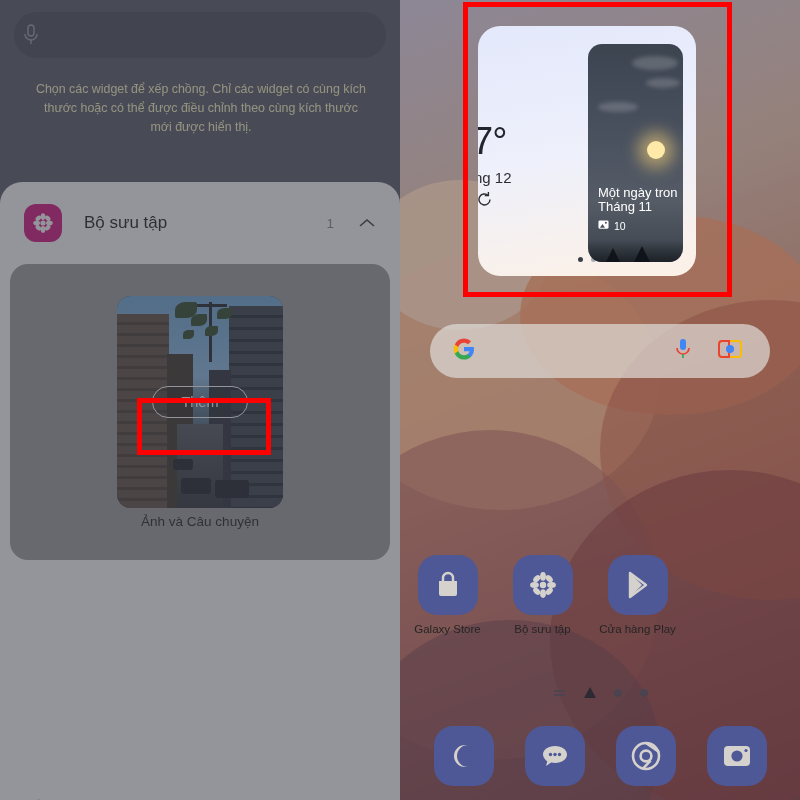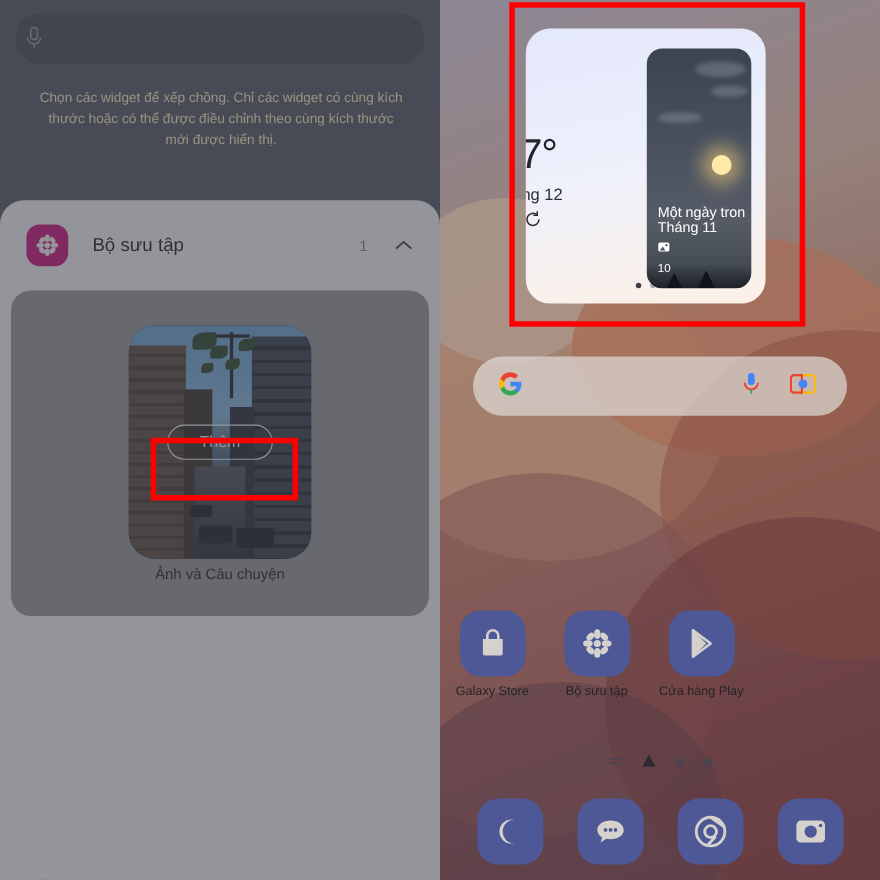--- a/index.html
+++ b/index.html
@@ -82,21 +82,21 @@
     height: 296px;
     background: #9e9e9e;
     border-radius: 18px;
     position: relative;
     display: flex; flex-direction: column;
     align-items: center;
     padding-top: 32px;
   }
   .widget-card {
     width: 166px; height: 212px;
-    border-radius: 24px;
+    border-radius: 14px;
     overflow: hidden;
     position: relative;
     background: #2e3b4d;
   }
   
   .street { position: absolute; inset: 0; background: linear-gradient(#6fa8d6 0%, #8cbde4 38%, #3b4a55 70%, #1d2328 100%); }
   .bldg { position: absolute; background: #4a4034; }
   .bldg.l { left: 0; top: 18px; width: 52px; bottom: 0;
     background: repeating-linear-gradient(#5d5042 0 8px, #473d31 8px 11px); }
   .bldg.l2 { left: 50px; top: 58px; width: 26px; bottom: 0; background: #3c332a; }
@@ -167,21 +167,21 @@
     position: absolute; left: 128px; top: 32px;
     width: 95px; height: 218px;
     border-radius: 14px;
     overflow: hidden;
     background: linear-gradient(#3c4450 0%, #4a5260 45%, #565c66 72%, #3d434c 100%);
   }
   .sun { position: absolute; right: 18px; top: 97px; width: 18px; height: 18px; border-radius: 50%;
          background: #ffe9a8; box-shadow: 0 0 16px 9px rgba(255,214,120,0.55); }
   .cloudwisp { position: absolute; background: rgba(255,255,255,0.18); border-radius: 50%; filter: blur(2px); }
   .pc-title { position: absolute; left: 10px; top: 142px; width: 130px; font-size: 13px; line-height: 14px; color: #fff; white-space: pre; }
-  .pc-meta { position: absolute; left: 10px; top: 175px; display: flex; align-items: center; gap: 5px; color: #fff; font-size: 10.5px; flex-direction: column; }
+  .pc-meta { position: absolute; left: 10px; top: 175px; display: flex; align-items: center; gap: 5px; color: #fff; font-size: 10.5px; }
   .pc-bottom { position: absolute; left: 0; right: 0; bottom: 0; height: 22px; background: linear-gradient(transparent,#1d2228); }
   .silo { position: absolute; bottom: 0; background: #10141a; }
 
   .red-box { position: absolute; border: 5px solid #ff0000; pointer-events: none; z-index: 60; }
 
   .gsearch {
     position: absolute; left: 30px; top: 324px;
     width: 340px; height: 54px;
     background: rgba(222,218,214,0.72);
     border-radius: 28px;

